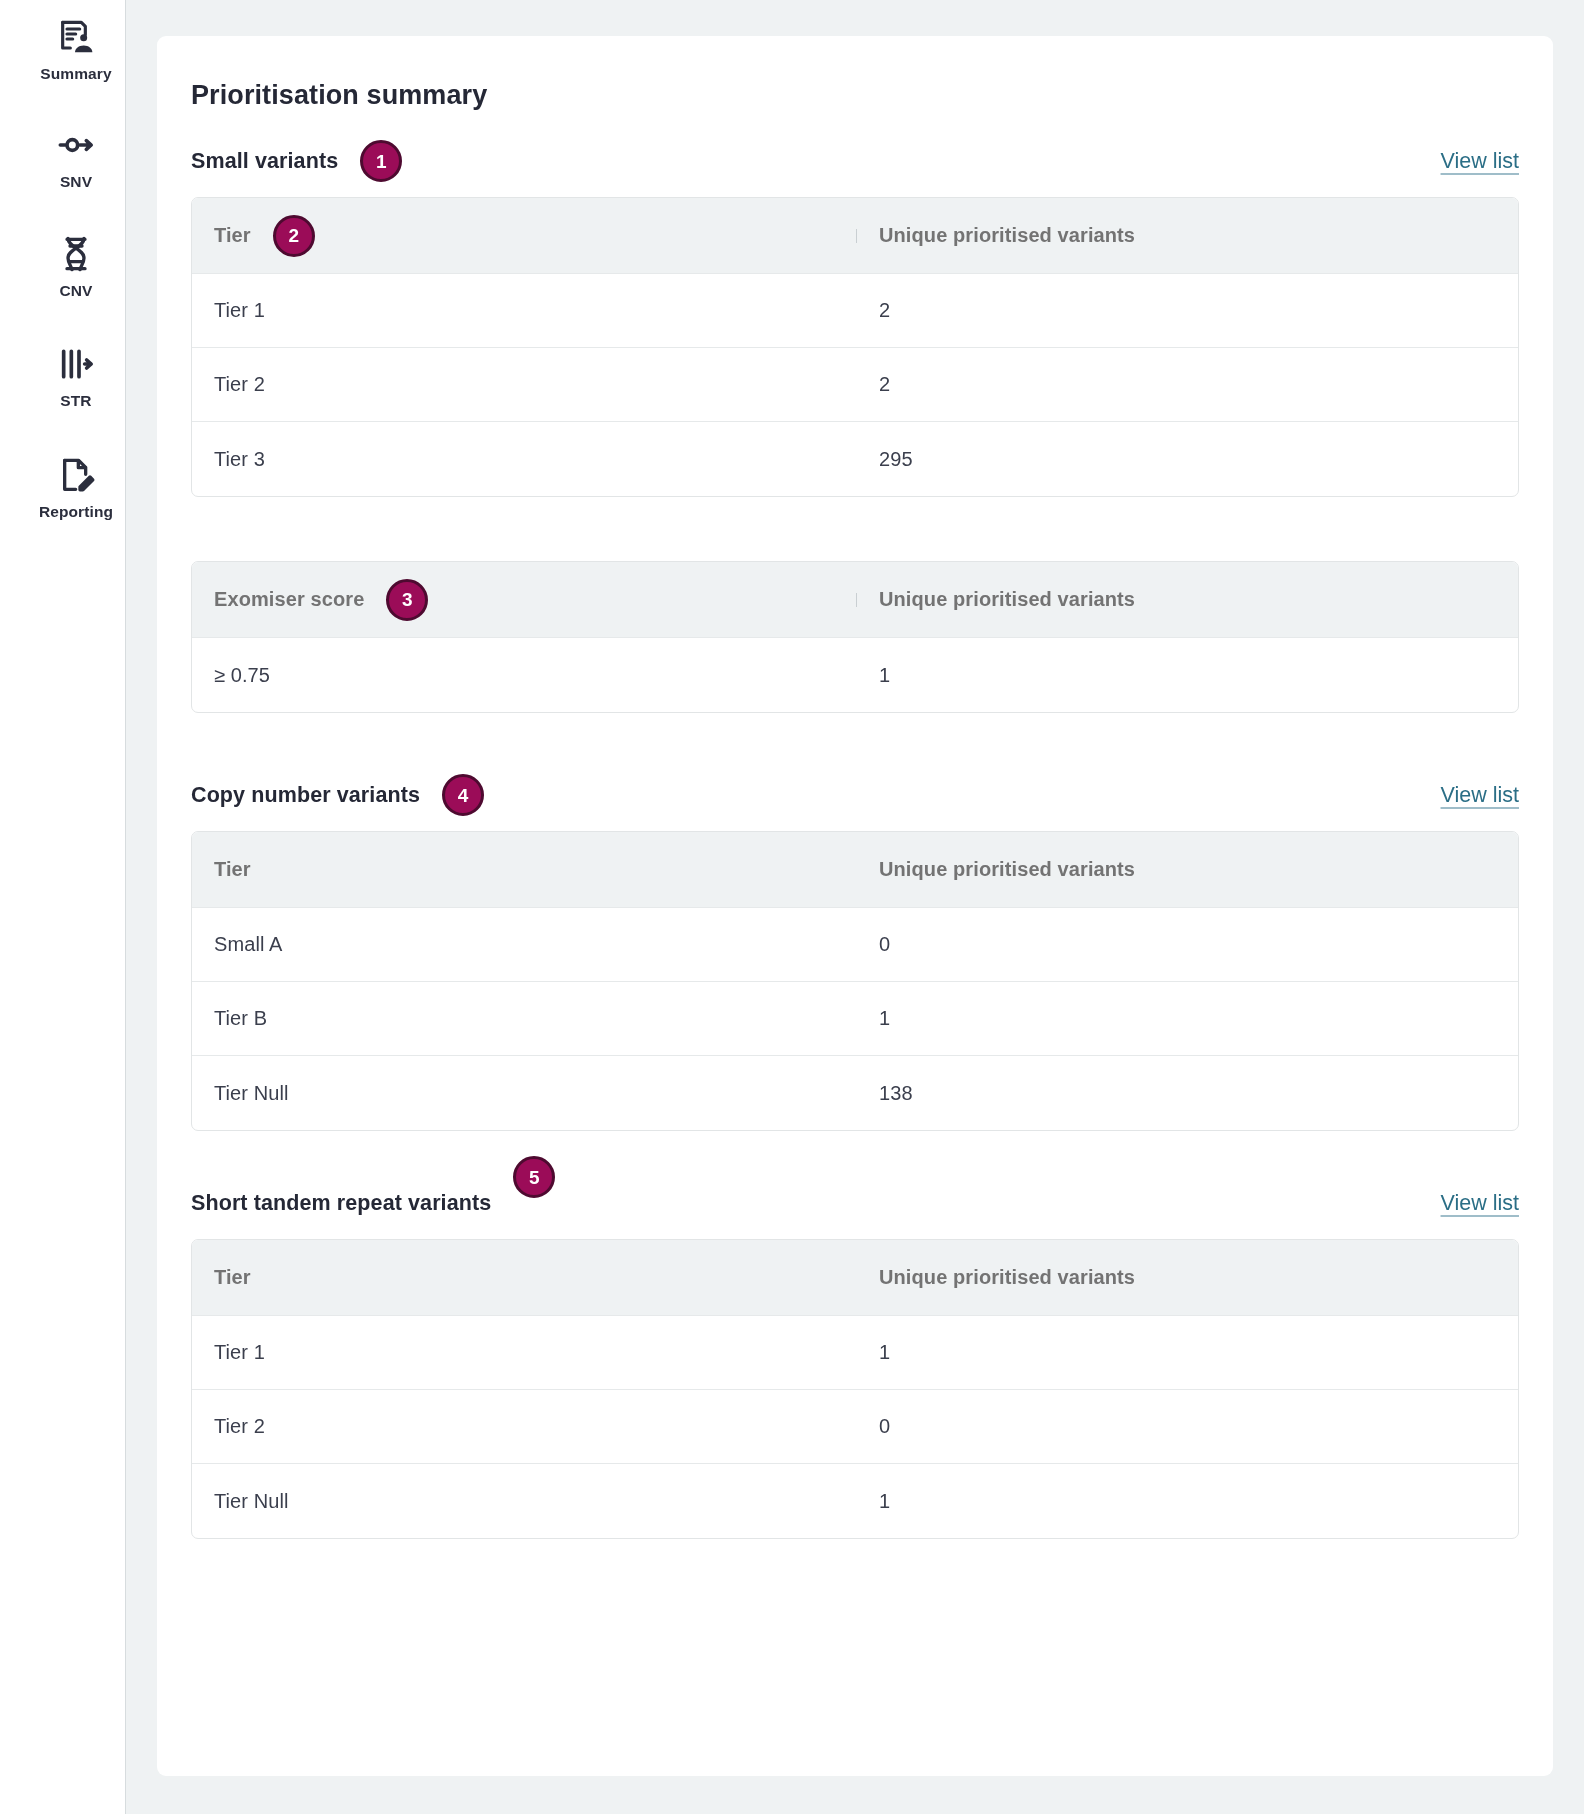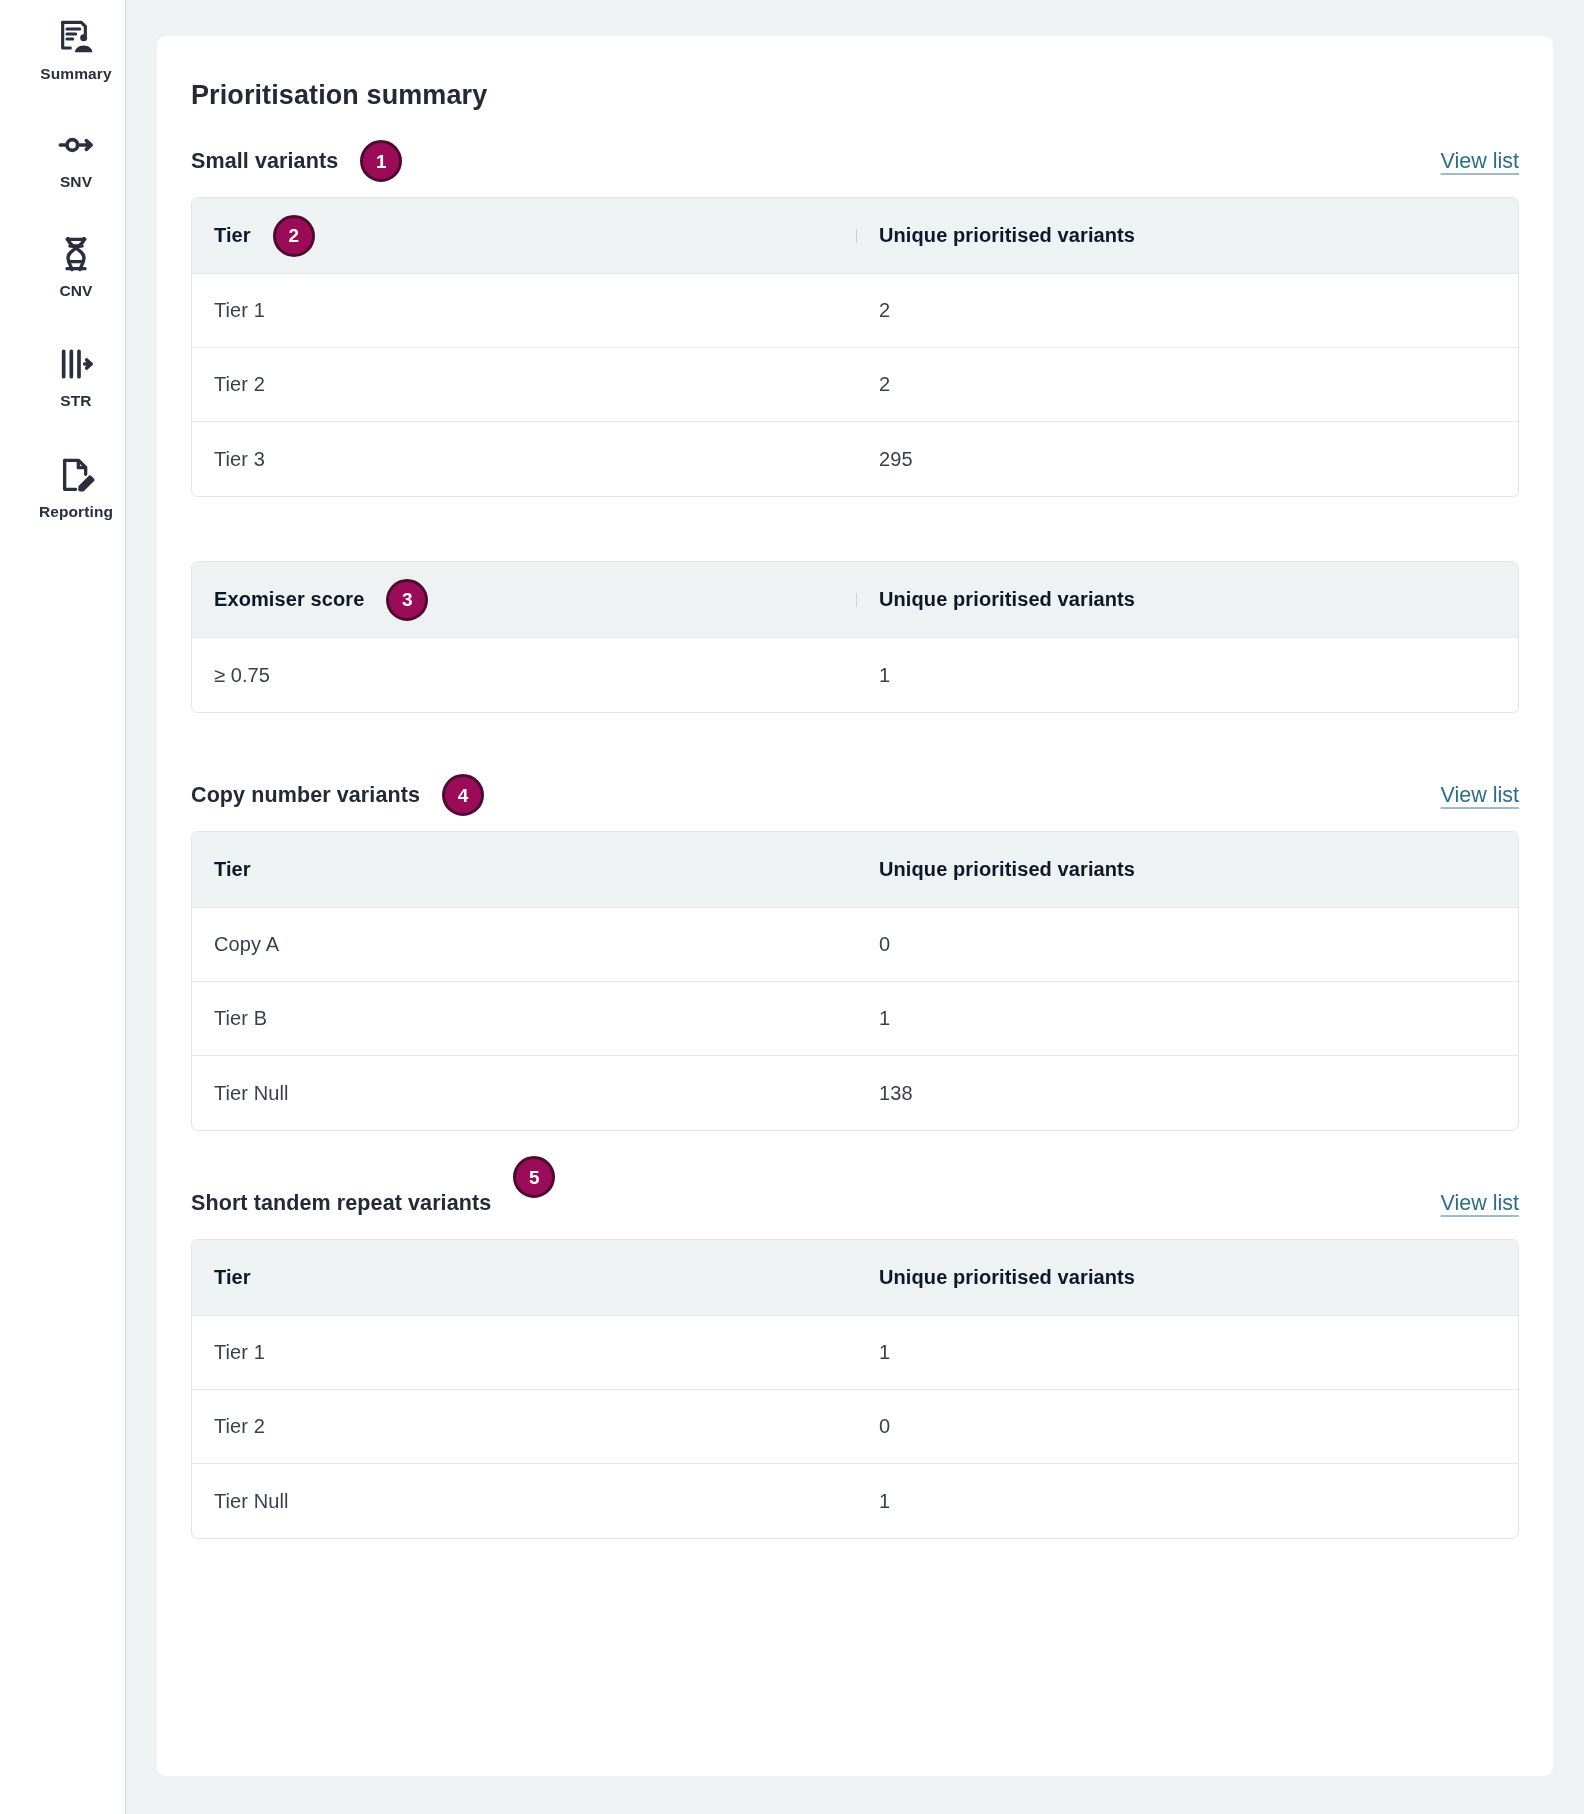--- a/index.html
+++ b/index.html
@@ -183,21 +183,21 @@
   .cell-b {
     flex: 1;
     padding-left: 22px;
     display: flex;
     align-items: center;
   }
 
   .th-text {
     font-size: 20px;
     font-weight: 700;
-    color: #0f172a;
+    color: #737373;
     letter-spacing: 0.1px;
   }
   .td-text {
     font-size: 20px;
     font-weight: 400;
     color: #3b3f4d;
     letter-spacing: 0.1px;
   }
 
   .gap-sm { height: 52px; }
@@ -357,21 +357,21 @@
         <div class="trow thead">
           <div class="cell-a">
             <span class="th-text">Tier</span>
           </div>
           <div class="cell-b">
             <span class="th-text">Unique prioritised variants</span>
           </div>
         </div>
         <div class="trow">
           <div class="cell-a">
-            <span class="td-text">Copy A</span>
+            <span class="td-text">Small A</span>
           </div>
           <div class="cell-b">
             <span class="td-text">0</span>
           </div>
         </div>
         <div class="trow">
           <div class="cell-a">
             <span class="td-text">Tier B</span>
           </div>
           <div class="cell-b">

